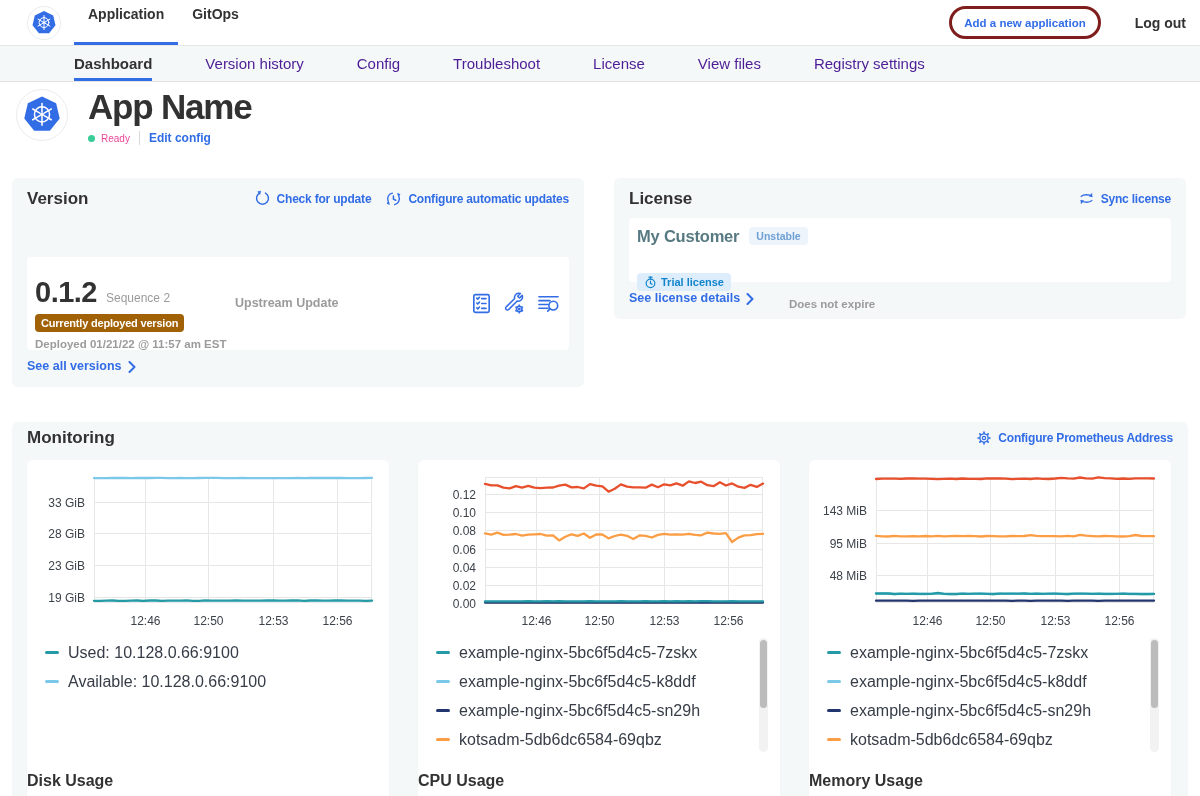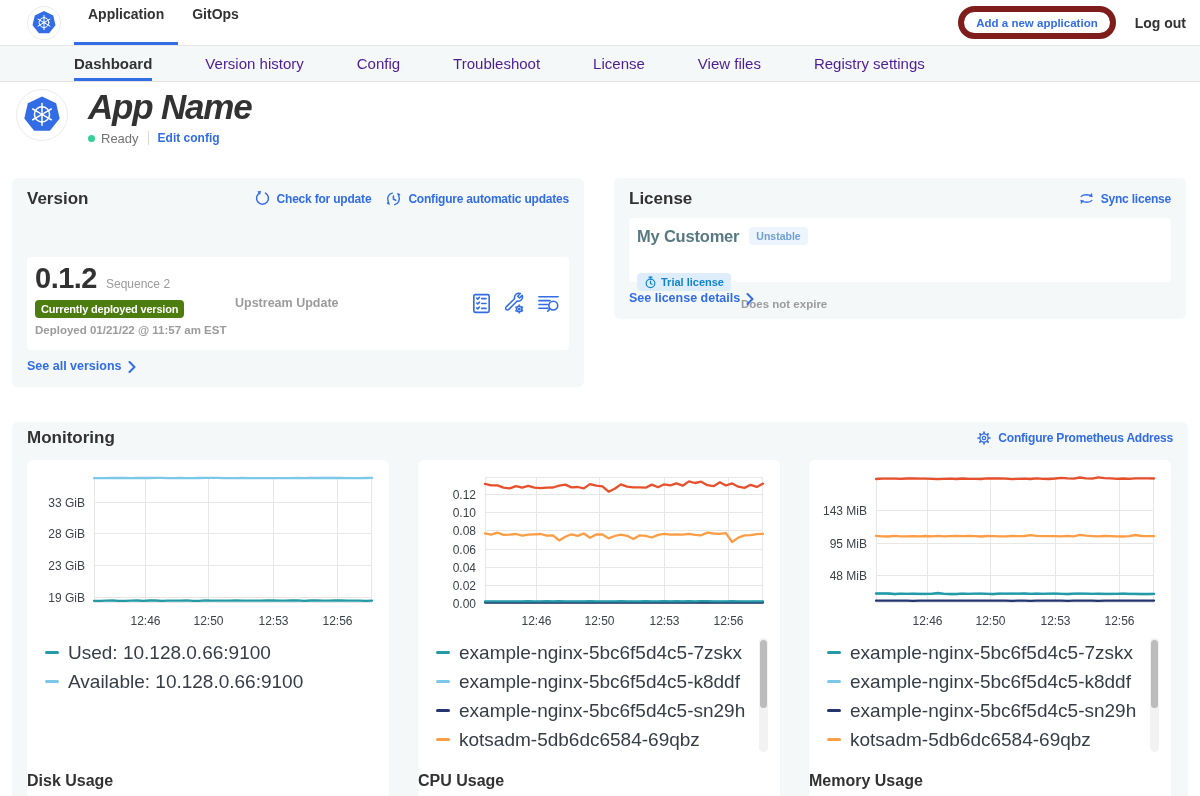--- a/index.html
+++ b/index.html
@@ -9,90 +9,90 @@
 
   
   .navbar { height:46px; border-bottom:1px solid #e6e6e6; display:flex; align-items:stretch; padding-left:27px; background:#fff; }
   .nav-logo { width:34px; height:34px; border-radius:50%; border:1px solid #ececec; background:#fff;
               align-self:center; display:flex; align-items:center; justify-content:center; margin-right:13px; }
   .nav-tabs { display:flex; align-items:stretch; }
   .nav-tab { display:flex; align-items:center; padding:18px 14px; font-size:14px; font-weight:700; color:#323232;
              border-bottom:3px solid transparent; padding-top:3px; cursor:pointer; }
   .nav-tab.active { border-bottom-color:#326de6; }
   .nav-right { margin-left:auto; display:flex; align-items:center; padding-right:14px; }
-  .add-app-btn { height:33px; padding:0 12px; border:6px solid #7f1d1d; border-radius:17px; background:#fff;
+  .add-app-btn { height:33px; padding:0 12px; border:3px solid #7f1d1d; border-radius:17px; background:#fff;
                  color:#326de6; font-size:11.5px; font-weight:700; font-family:inherit; cursor:pointer; }
-  .logout { margin-left:19px; font-size:14px; font-weight:700; color:#323232; cursor:pointer; }
+  .logout { margin-left:34px; font-size:14px; font-weight:700; color:#323232; cursor:pointer; }
 
   
   .subnav { height:36px; background:#f5f8f9; border-bottom:1px solid #e3e3e3; display:flex; align-items:stretch;
             padding-left:74px; }
   .subnav-item { display:flex; align-items:center; font-size:15px; color:#4c1d95; font-weight:400;
                  border-bottom:3px solid transparent; padding-top:3px; margin-right:53px; cursor:pointer; }
   .subnav-item.active { color:#323232; font-weight:700; border-bottom-color:#326de6; }
 
   
   .app-header { display:flex; align-items:flex-start; padding:6px 16px 0 16px; height:96px; }
   .app-icon { width:52px; height:52px; border-radius:50%; border:1px solid #ececec; background:#fff;
               display:flex; align-items:center; justify-content:center; margin-top:1px; }
   .app-head-text { margin-left:20px; }
-  .app-title { font-size:35px; font-weight:700; letter-spacing:-1.2px; line-height:38px; color:#323232;font-style:italic; }
+  .app-title { font-size:35px; font-weight:700; letter-spacing:-1.2px; line-height:38px; color:#323232; }
   .app-status { display:flex; align-items:center; margin-top:3px; height:18px; }
   .status-dot { width:7px; height:7px; border-radius:50%; background:#38cc97; margin-right:6px; }
-  .status-text { font-size:13px; font-weight:400; color:#737373; }
+  .status-text { font-size:10px; font-weight:400; color:#ec4899; }
   .status-divider { width:1px; height:14px; background:#d8d8d8; margin:0 9px; }
   .edit-config { font-size:12px; font-weight:700; color:#326de6; cursor:pointer; }
 
   
   main { padding:0 12px; }
   .cards-row { display:flex; gap:30px; align-items:flex-start; }
   .card { background:#f5f8f9; border-radius:6px; }
   .half-card { width:572px; padding:10px 15px 12px 15px; }
   .card-head { display:flex; align-items:center; height:21px; }
   .card-title { font-size:17px; font-weight:700; color:#323232; }
   .head-links { margin-left:auto; display:flex; align-items:center; gap:14px; }
   .blue-link { display:flex; align-items:center; gap:6px; color:#326de6; font-size:12px; font-weight:700;
                letter-spacing:-0.2px; cursor:pointer; }
   .inner-box { background:#fff; border-radius:4px; margin-top:9px; }
 
-  .version-box { height:93px; padding:5px 8px 0 8px; display:flex; align-items:flex-start;margin-top:48px; }
+  .version-box { height:93px; padding:5px 8px 0 8px; display:flex; align-items:flex-end;margin-top:48px; }
   .v-left { width:200px; }
   .v-top { display:flex; align-items:baseline; height:33px; }
   .v-num { font-size:29px; font-weight:700; color:#323232; letter-spacing:-0.5px; }
   .v-seq { font-size:12px; color:#9b9b9b; margin-left:9px; font-weight:400; }
-  .badge-green { display:inline-block; background:#4d7c0f; color:#fff; font-size:11px; font-weight:700;
+  .badge-green { display:inline-block; background:#a16207; color:#fff; font-size:11px; font-weight:700;
                  letter-spacing:-0.2px; padding:3px 6px; border-radius:4px; margin-top:5px; }
   .v-deployed { margin-top:6px; font-size:11.5px; font-weight:700; color:#9b9b9b; }
   .v-source { font-size:12.5px; font-weight:700; color:#9b9b9b; align-self:center; margin-top:-6px; }
   .v-icons { margin-left:auto; display:flex; align-items:center; gap:10px; padding-right:0;
              align-self:center; margin-top:-6px; }
   .v-icon { cursor:pointer; }
   .see-link { display:flex; align-items:center; margin-top:7px; font-size:12.5px; font-weight:700; color:#326de6;
               cursor:pointer; height:18px; }
   .see-link svg { margin-left:5px; margin-top:1px; }
 
   .license-box { height:64px; padding:6px 8px; }
   .lic-row1 { display:flex; align-items:center; height:24px; }
   .customer-name { font-size:16.5px; font-weight:700; color:#577981; letter-spacing:-0.2px; }
   .channel-badge { margin-left:10px; background:#edf4fb; color:#6e9fd4; font-size:10.5px; font-weight:700;
                    padding:3px 7px; border-radius:4px; }
-  .lic-row2 { display:flex; align-items:center; margin-top:6px; }
+  .lic-row2 { display:flex; align-items:center; margin-top:6px;gap:48px; }
   .trial-badge { display:flex; align-items:center; gap:4px; background:#ddedfb; color:#1284cb; font-size:11px;
                  font-weight:700; padding:2.5px 7px; border-radius:4px; }
   .expiry { margin-left:10px; font-size:11.5px; font-weight:700; color:#9b9b9b;margin-top:44px; }
 
   
   .monitoring-card { margin-top:35px; padding:5px 15px 14px 15px; }
   .charts-row { display:flex; gap:29px; margin-top:12px; }
   .chart-card { position:relative; width:362px; height:346px; background:#fff; border-radius:6px;
                 box-shadow:0 1px 2px rgba(50,50,50,.04); }
   .chart-legend { margin-top:6px; padding-left:18px; }
   .legend-row { display:flex; align-items:center; height:29px; cursor:pointer; }
   .legend-dash { width:14px; height:3px; border-radius:2px; flex:none; }
-  .legend-label { margin-left:9px; font-size:19px; color:#363d47; }
+  .legend-label { margin-left:9px; font-size:16px; color:#363d47; }
   .legend-scrollbar { position:absolute; right:12px; top:178px; width:9px; height:114px; border-radius:5px; background:#f2f2f2; }
   .legend-thumb { position:absolute; left:1px; top:2px; width:7px; height:68px; border-radius:4px; background:#bcbcbc; }
   .chart-title { position:absolute; bottom:16px; left:0; width:100%; text-align:left; font-size:16px;
                  font-weight:700; color:#323232; }
 </style>
 </head>
 <body>
 
 <header class="navbar">
   <div class="nav-logo">

